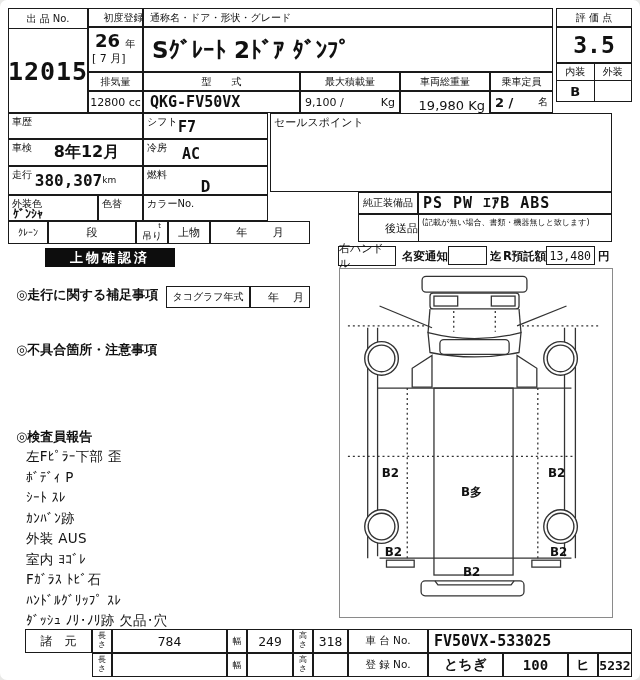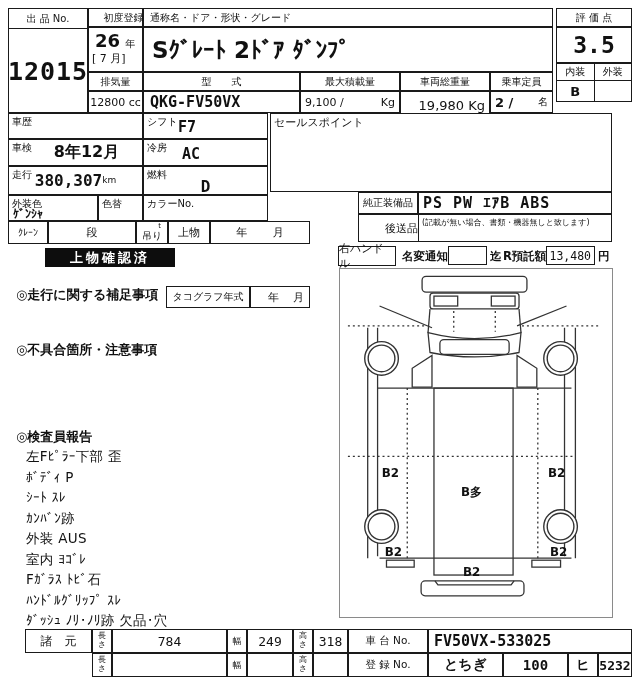--- a/index.html
+++ b/index.html
@@ -1,17 +1,17 @@
 <!DOCTYPE html>
 <html><head>
 <meta charset="utf-8">
 <style>
   html,body{margin:0;padding:0;background:#e8e8e6;}
   #sheet{position:relative;width:640px;height:680px;background:#ffffff;
-    font-family:"DejaVu Sans","Liberation Sans",sans-serif;color:#111;overflow:hidden;}
+    font-family:"DejaVu Sans","Liberation Sans",sans-serif;color:#111;overflow:hidden;border-radius:7px;}
   .cell{position:absolute;box-sizing:border-box;border:1.2px solid #1a1a1a;background:#fff;}
   .cen{display:flex;align-items:center;justify-content:center;}
   .lbl{font-size:10px;white-space:nowrap;}
   .corner{position:absolute;top:1px;left:3px;font-size:10px;white-space:nowrap;}
   .val{font-weight:600;}
   .mono{font-family:"DejaVu Sans Mono","Liberation Mono",monospace;}
   .txt{position:absolute;white-space:nowrap;}
   .tinyv{font-size:8px;line-height:1.1;width:9px;word-break:break-all;text-align:center;}
   .badge{position:absolute;background:#0d0d0d;color:#fff;display:flex;align-items:center;justify-content:center;}
   .rep-item{font-size:13.5px;font-weight:500;line-height:20.5px;white-space:nowrap;letter-spacing:.3px;}

